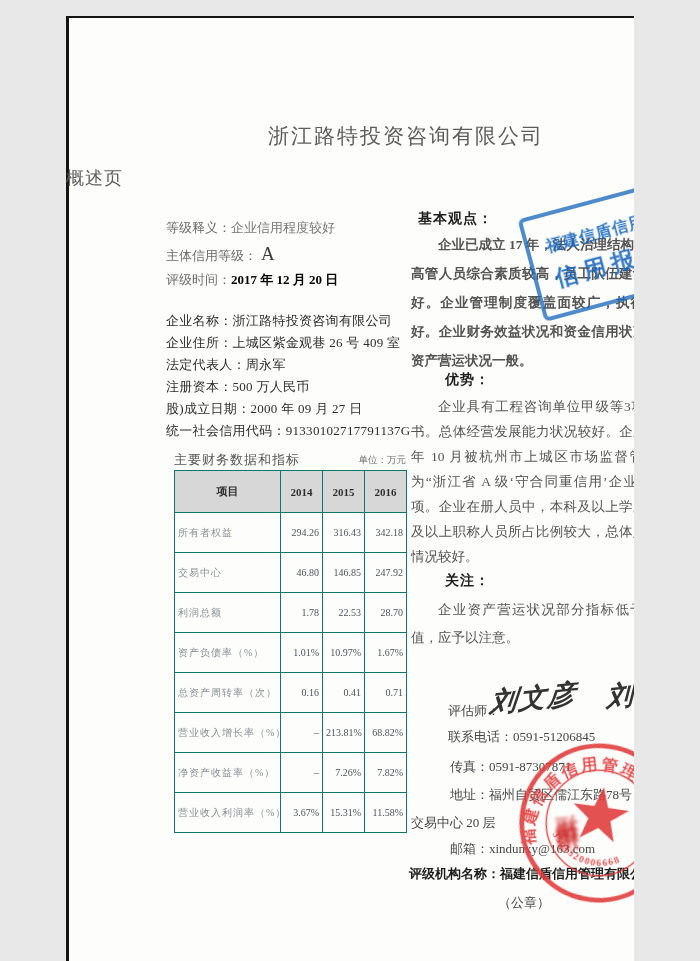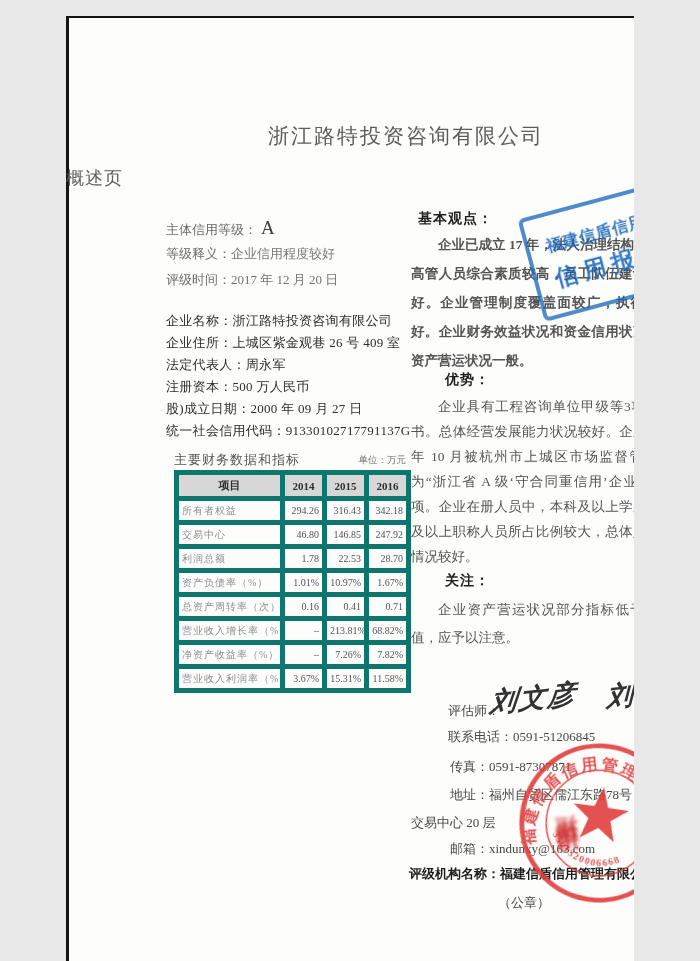--- a/index.html
+++ b/index.html
@@ -17,35 +17,35 @@
   .title { position:absolute; left:0; top:106px; width:680px; text-align:center;
     font-size:21px; letter-spacing:2px; color:#5c5c5c; }
   .subtitle { position:absolute; left:0; top:150px; width:680px; text-align:left;
     font-size:18px; letter-spacing:1px; color:#5c5c5c; }
 
   
   .rating { position:absolute; left:100px; top:199px; font-size:13px; color:#6b6b6b; }
   .r-line { height:26px; line-height:26px; white-space:nowrap; }
   .r-grade { font-size:19px; color:#3f3f3f; margin-left:4px; }
   .r-val { color:#787878; }
-  .r-date { color:#737373; font-weight:normal; }
+  .r-date { color:#000000; font-weight:bold; }
 
   
   .company { position:absolute; left:100px; top:294px; width:260px;
     font-size:13px; font-weight:normal; color:#2d2d2d; }
   .company div { line-height:22px; white-space:nowrap; letter-spacing:0.3px; }
 
   
   .fin-title-row { position:absolute; left:108px; top:434px; width:232px;
     color:#4a4a4a; }
   .fin-title { font-size:13px; letter-spacing:1px; color:#555; }
   .fin-unit { float:right; font-size:9.5px; color:#6e6e6e; margin-top:4px; }
   table.fin { position:absolute; left:108px; top:454px; width:232px;
     border-collapse:collapse; font-size:10px; table-layout:fixed; }
-  table.fin th, table.fin td { border:5px solid #0f766e; padding:0 3px;
+  table.fin th, table.fin td { border:1px solid #0f766e; padding:10px 3px;
     height:19px; overflow:hidden; white-space:nowrap; }
   table.fin th { background:#d7d7d7; color:#2f2f2f; font-size:11px;
     font-weight:bold; height:21px; }
   table.fin td.lbl { color:#8b8f93; letter-spacing:1px; text-align:left; }
   table.fin td.num { color:#4e535a; text-align:right; }
   table.fin col.c0 { width:106px; }
   table.fin col.cy { width:42px; }
 
   
   .rc-h { position:absolute; font-size:14px; font-weight:bold; color:#1f1f1f;
@@ -94,24 +94,24 @@
   <div class="edge edge-left"></div>
   <div class="edge edge-top"></div>
   <div class="edge edge-right"></div>
   <div class="edge edge-bottom"></div>
 
   <div class="title">浙江路特投资咨询有限公司</div>
   <div class="subtitle">概述页</div>
 
   <div class="rating">
     <div class="r-line">
+      <span>等级释义：</span><span class="r-val">企业信用程度较好</span>
+    </div>
+    <div class="r-line">
       <span>主体信用等级：</span><span class="r-grade">A</span>
-    </div>
-    <div class="r-line">
-      <span>等级释义：</span><span class="r-val">企业信用程度较好</span>
     </div>
     <div class="r-line">
       <span>评级时间：</span><span class="r-date">2017 年 12 月 20 日</span>
     </div>
   </div>
 
   <div class="company" id="company-lines">
       <div>企业名称：浙江路特投资咨询有限公司</div>
       <div>企业住所：上城区紫金观巷 26 号 409 室</div>
       <div>法定代表人：周永军</div>

